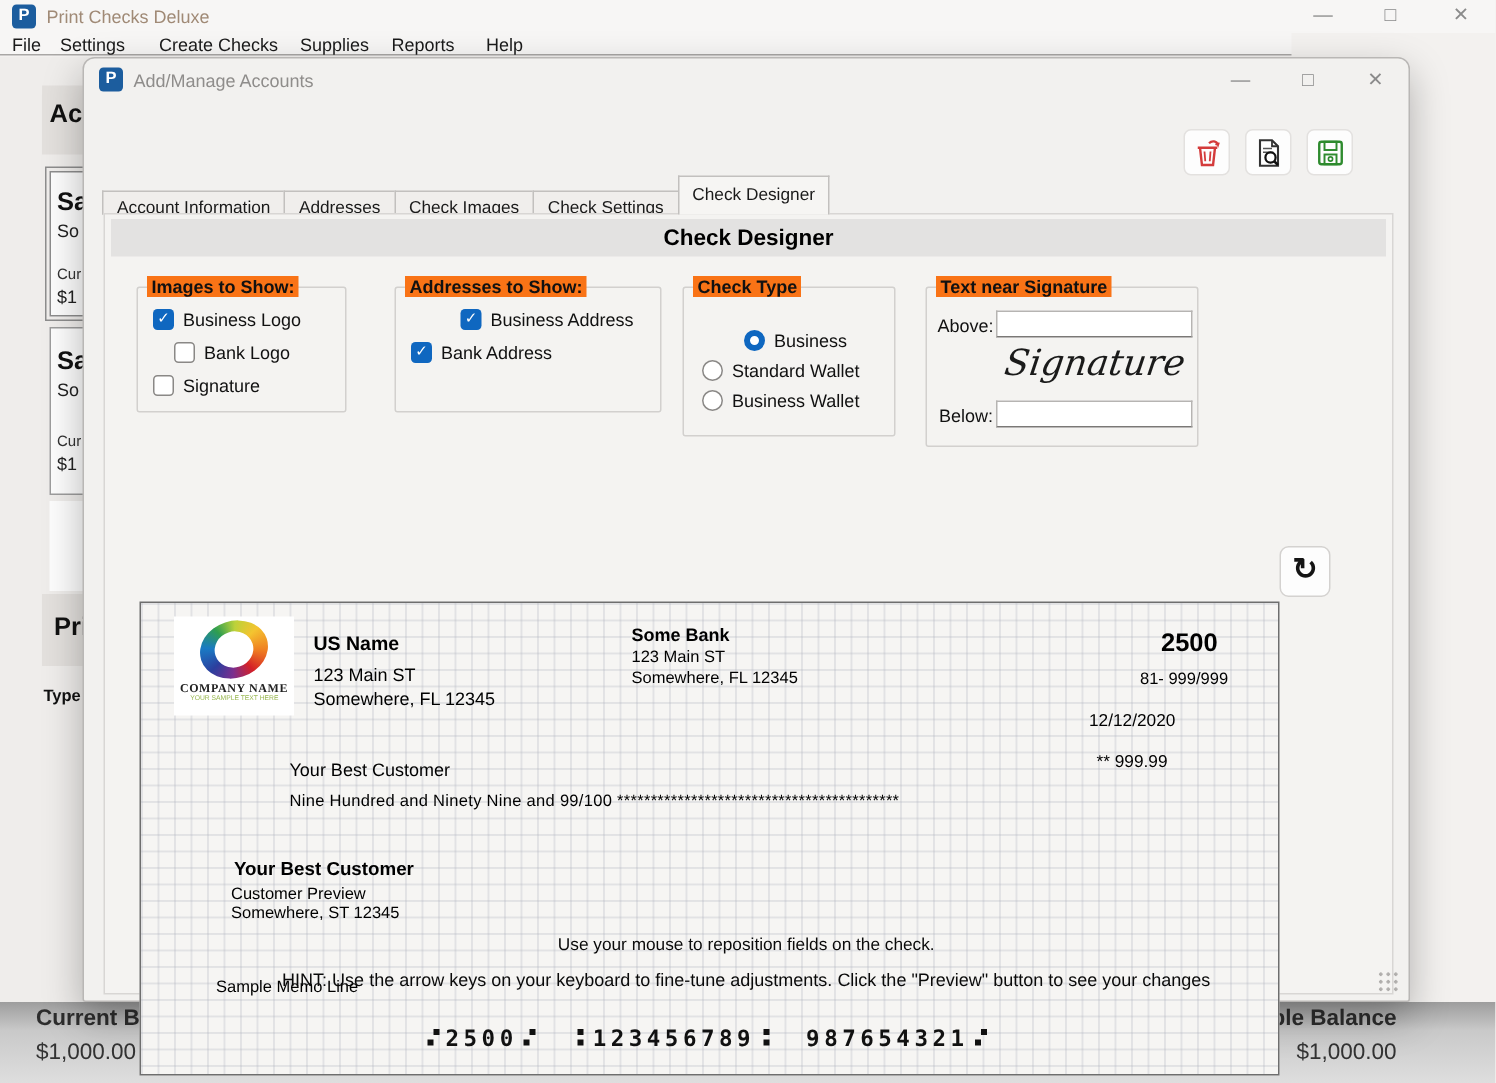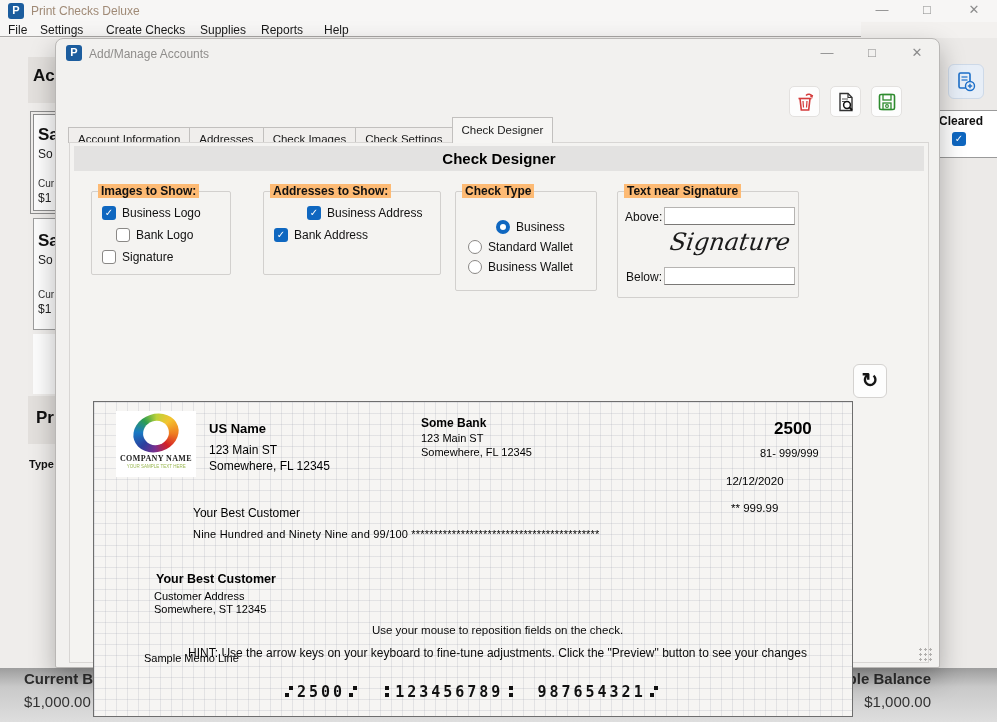--- a/index.html
+++ b/index.html
@@ -50,21 +50,21 @@
 
   .tabs { position:absolute; left:12px; top:79px; height:25px; display:flex; align-items:flex-end; }
   .tab { height:16px; padding:0 9px; font-size:11.5px; color:#1a1a1a; background:#f0eeec; border:1px solid #c2c0be; border-right:none; line-height:22px; }
   .tab:last-child { border-right:1px solid #c2c0be; }
   .tab.active { height:26px; background:#f6f5f3; border-right:1px solid #c2c0be; line-height:25px; position:relative; z-index:2; border-bottom:none; }
 
   .page { position:absolute; left:13px; top:103px; width:860px; height:521px; background:#f4f3f1; border:1px solid #d8d6d4; }
   .page-hdr { position:absolute; left:4px; top:3px; width:850px; height:25px; background:#e3e2e1; text-align:center; font-size:15px; font-weight:bold; color:#000; line-height:25px; }
 
   .grpbox { position:absolute; border:1px solid #d2d0ce; border-radius:2px; }
-  .grpbox legend, .grp-legend { position:absolute; top:-8px; left:6px; background:#fdba74; padding:0 3px; font-size:12px; font-weight:bold; color:#111; white-space:nowrap; }
+  .grpbox legend, .grp-legend { position:absolute; top:-8px; left:6px; background:#f97316; padding:0 3px; font-size:12px; font-weight:bold; color:#111; white-space:nowrap; }
   .opt-row { position:absolute; display:flex; align-items:center; gap:6px; font-size:12px; color:#111; white-space:nowrap; }
   .cb { width:14px; height:14px; border-radius:3px; flex:0 0 auto; position:relative; }
   .cb.on { background:#0f67c0; }
   .cb.on::after { content:"✓"; position:absolute; inset:0; color:#fff; font-size:10px; line-height:14px; text-align:center; }
   .cb.off { background:#fff; border:1px solid #8a8886; }
   .rb { width:14px; height:14px; border-radius:50%; flex:0 0 auto; }
   .rb.on { background:#fff; border:4px solid #0f67c0; }
   .rb.off { background:#fff; border:1px solid #8a8886; }
 
   .sig-label { position:absolute; font-size:12px; color:#111; }
@@ -136,36 +136,20 @@
       <div class="t-sm" style="margin:22px 0 0 4px;">Cur</div>
       <div class="t-med" style="margin:2px 0 0 4px;">$1</div>
     </div>
     <div style="position:absolute; left:33px; top:296px; width:27px; height:60px; background:#fdfdfd;"></div>
     <div class="bg-box-hdr" style="top:358px; height:48px;">
       <span class="t-big" style="position:absolute; left:8px; top:12px;">Pri</span>
     </div>
     <div style="position:absolute; left:29px; top:420px; font-size:11px; font-weight:bold; color:#111;">Type</div>
   </div>
 
-  <div class="bg-right">
-    <div class="doc-add-btn">
-      <svg width="22" height="22" viewBox="0 0 22 22">
-        <rect x="4" y="2" width="11" height="15" rx="1.5" fill="none" stroke="#1c6fc9" stroke-width="1.6"></rect>
-        <line x1="6.5" y1="6" x2="12.5" y2="6" stroke="#1c6fc9" stroke-width="1.2"></line>
-        <line x1="6.5" y1="9" x2="12.5" y2="9" stroke="#1c6fc9" stroke-width="1.2"></line>
-        <circle cx="15" cy="15" r="4.5" fill="#e7eef7" stroke="#1c6fc9" stroke-width="1.4"></circle>
-        <line x1="15" y1="12.8" x2="15" y2="17.2" stroke="#1c6fc9" stroke-width="1.4"></line>
-        <line x1="12.8" y1="15" x2="17.2" y2="15" stroke="#1c6fc9" stroke-width="1.4"></line>
-      </svg>
-    </div>
-    <div class="cleared-panel">
-      <div class="cleared-label">Cleared</div>
-      <div class="cb on cleared-check"></div>
-    </div>
-  </div>
 
   <div class="bottom-bar">
     <div class="bal-left">
       <div class="bal-label">Current Balance</div>
       <div class="bal-value">$1,000.00</div>
     </div>
     <div class="bal-right">
       <div class="bal-label">Available Balance</div>
       <div class="bal-value">$1,000.00</div>
     </div>
@@ -292,21 +276,21 @@
 
         <div class="abs bold" style="left:680px; top:17px; font-size:17px;">2500</div>
         <div class="abs" style="left:666px; top:45px; font-size:11px;">81- 999/999</div>
         <div class="abs" style="left:632px; top:73px; font-size:11.5px;">12/12/2020</div>
         <div class="abs" style="left:637px; top:100px; font-size:11.5px;">** 999.99</div>
 
         <div class="abs" style="left:99px; top:104px; font-size:12px;">Your Best Customer</div>
         <div class="abs" style="left:99px; top:126px; font-size:11px; letter-spacing:.2px;">Nine Hundred and Ninety Nine and 99/100 ******************************************</div>
 
         <div class="abs bold" style="left:62px; top:170px; font-size:12.5px;">Your Best Customer</div>
-        <div class="abs" style="left:60px; top:188px; font-size:11px;">Customer Address</div>
+        <div class="abs" style="left:60px; top:188px; font-size:11px;">Customer Preview</div>
         <div class="abs" style="left:60px; top:201px; font-size:11px;">Somewhere, ST 12345</div>
 
         <div class="abs" style="left:50px; top:250px; font-size:11px;">Sample Memo Line</div>
 
         <div class="micr"><span class="msym onus"></span><span>2500</span><span class="msym onus"></span><span class="gap"></span><span class="msym transit"></span><span>123456789</span><span class="msym transit"></span><span class="gap"></span><span>987654321</span><span class="msym onus"></span></div>
       </div>
     </div>
 
     <div class="hint" style="top:607px; font-size:12px;">HINT: Use the arrow keys on your keyboard to fine-tune adjustments. Click the "Preview" button to see your changes</div>
     <div class="hint" style="top:585px;">Use your mouse to reposition fields on the check.</div>

